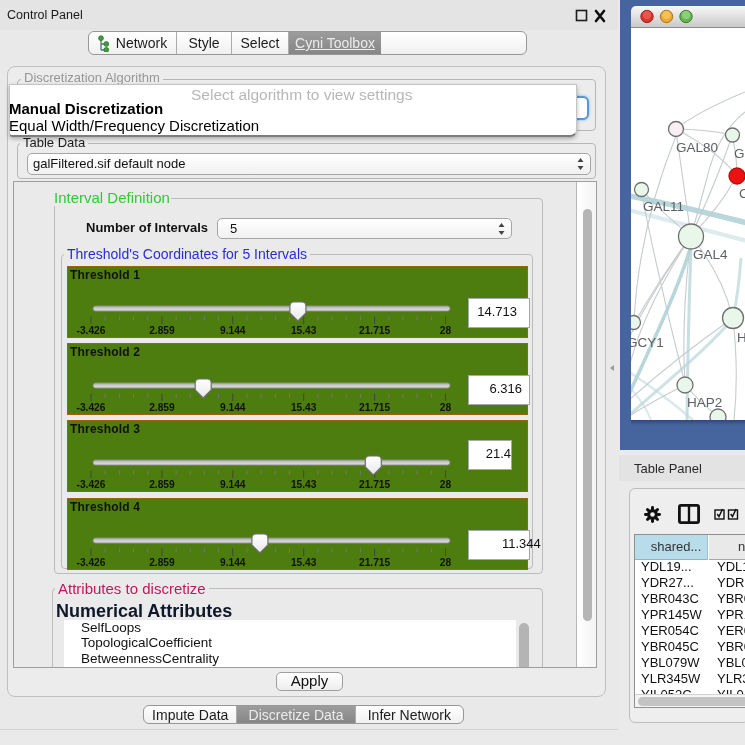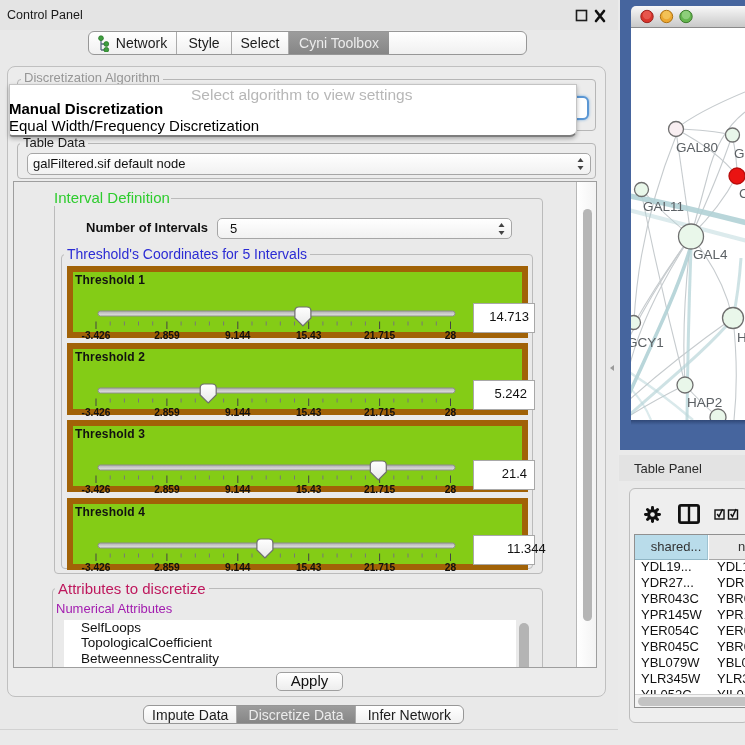--- a/index.html
+++ b/index.html
@@ -7,21 +7,21 @@
 .abs{position:absolute;}
 .seg{display:flex;border:1px solid #979797;border-radius:6px;background:linear-gradient(#ffffff,#f0f0f0);overflow:hidden;}
 .seg>div{display:flex;align-items:center;justify-content:center;border-right:1px solid #ababab;color:#1c1c1c;}
 .seg>div:last-child{border-right:none;}
 .seg>div.sel{background:linear-gradient(#9c9c9c,#868686);color:#ececec;}
 .group{position:absolute;border:1px solid #b6b6b6;border-radius:4px;}
 .glabel{position:absolute;font-size:12px;background:#ececec;padding:0 3px;white-space:nowrap;}
 .combo{position:absolute;background:linear-gradient(#ffffff,#f1f1f1);border:1px solid #a6a6a6;border-radius:5px;font-size:13px;color:#111;}
 .updn{position:absolute;right:6px;top:50%;transform:translateY(-50%);width:7px;height:12px;}
 .vbox{position:absolute;background:#fff;border:1px solid #a8a8a8;font-size:13px;color:#111;text-align:right;}
-.rowp{position:absolute;background:#84cc16;border:6px solid #a16207;}
+.rowp{position:absolute;background:#4d7c0f;border:1px solid #a16207;}
 .rowlab{position:absolute;left:2px;top:1px;font-size:12px;font-weight:700;color:#111;letter-spacing:0.2px;}
 </style></head>
 <body>
 <div id="root">
 
 <div class="abs" style="left:0;top:0;width:618px;height:730px;background:#e9e9e9;border-bottom:1px solid #d2d2d2;"></div>
 <div class="abs" style="left:0;top:0;width:618px;height:30px;background:#e4e4e4;"></div>
 <div class="abs" style="left:7px;top:8px;font-size:12.5px;color:#1a1a1a;">Control Panel</div>
 
 <svg class="abs" style="left:575px;top:9px;" width="32" height="14" viewBox="0 0 32 14">
@@ -33,21 +33,21 @@
   <div style="width:88px;">
     <svg width="12" height="17" viewBox="0 0 12 17" style="margin-right:6px;">
       <path d="M3 4 L3 15 M3 9 L8 9 M3 15 L8 15" stroke="#5a6b80" stroke-width="1.3" fill="none"></path>
       <circle cx="3" cy="3.2" r="2.4" fill="#3e9e3e" stroke="#2a7a2a" stroke-width="0.8"></circle>
       <circle cx="8.3" cy="9" r="2.4" fill="#3e9e3e" stroke="#2a7a2a" stroke-width="0.8"></circle>
       <circle cx="8.3" cy="14.8" r="2.4" fill="#3e9e3e" stroke="#2a7a2a" stroke-width="0.8"></circle>
     </svg>
     Network</div>
   <div style="width:55px;">Style</div>
   <div style="width:57px;">Select</div>
-  <div class="sel" style="width:100px;">Cyni Toolbox</div>
+  <div class="sel" style="width:92px;text-decoration:underline;">Cyni Toolbox</div>
 </div>
 
 <div class="abs" style="left:7px;top:66px;width:599px;height:631px;background:#ececec;border:1px solid #c0c0c0;border-radius:8px;"></div>
 
 <div class="group" style="left:17px;top:79px;width:579px;height:52px;"></div>
 <div class="glabel" style="left:21px;top:70px;color:#969696;font-size:13px;">Discretization Algorithm</div>
 <div class="abs" style="left:23px;top:96px;width:566px;height:24px;background:#fff;border:2px solid #5b97d4;border-radius:6px;box-shadow:0 0 3px #7aaede;"></div>
 
 <div class="group" style="left:17px;top:143px;width:579px;height:36px;"></div>
 <div class="glabel" style="left:20px;top:135px;color:#1a1a1a;font-size:13px;">Table Data</div>
@@ -124,21 +124,21 @@
           <path d="M363.3 19.5 V23.5" stroke="#777" stroke-width="1"></path>
           <path d="M377.5 19.5 V27" stroke="#444" stroke-width="1"></path>
       <text x="23.0" y="37" text-anchor="middle" font-size="10.2px" font-weight="700" fill="#111" font-family="Liberation Sans,sans-serif">-3.426</text>
           <text x="93.9" y="37" text-anchor="middle" font-size="10.2px" font-weight="700" fill="#111" font-family="Liberation Sans,sans-serif">2.859</text>
           <text x="164.8" y="37" text-anchor="middle" font-size="10.2px" font-weight="700" fill="#111" font-family="Liberation Sans,sans-serif">9.144</text>
           <text x="235.7" y="37" text-anchor="middle" font-size="10.2px" font-weight="700" fill="#111" font-family="Liberation Sans,sans-serif">15.43</text>
           <text x="306.6" y="37" text-anchor="middle" font-size="10.2px" font-weight="700" fill="#111" font-family="Liberation Sans,sans-serif">21.715</text>
           <text x="377.5" y="37" text-anchor="middle" font-size="10.2px" font-weight="700" fill="#111" font-family="Liberation Sans,sans-serif">28</text>
       <path d="M221.9 16 L221.9 9 Q221.9 5 225.9 5 L233.9 5 Q237.9 5 237.9 9 L237.9 16 L229.9 24 Z" fill="url(#thg)" stroke="#6e6e6e" stroke-width="1.2"></path>
     </svg>
-    <div class="vbox" style="left:400px;top:31px;width:62px;height:30px;line-height:26px;padding-right:5px;">14.713</div>
+    <div class="vbox" style="left:400px;top:31px;width:62px;height:30px;line-height:26px;padding-right:12px;">14.713</div>
   </div>
   <div class="rowp" style="left:53px;top:161px;width:461px;height:72px;">
     <div class="rowlab">Threshold 2</div>
     <svg style="position:absolute;left:0;top:30px;" width="461" height="42" viewBox="0 0 461 42">
       <defs>
             <linearGradient id="thg" x1="0" y1="0" x2="0" y2="1">
               <stop offset="0" stop-color="#ffffff"></stop>
               <stop offset="1" stop-color="#e8e8e8"></stop>
             </linearGradient>
           </defs>
@@ -176,21 +176,21 @@
           <path d="M363.3 19.5 V23.5" stroke="#777" stroke-width="1"></path>
           <path d="M377.5 19.5 V27" stroke="#444" stroke-width="1"></path>
       <text x="23.0" y="37" text-anchor="middle" font-size="10.2px" font-weight="700" fill="#111" font-family="Liberation Sans,sans-serif">-3.426</text>
           <text x="93.9" y="37" text-anchor="middle" font-size="10.2px" font-weight="700" fill="#111" font-family="Liberation Sans,sans-serif">2.859</text>
           <text x="164.8" y="37" text-anchor="middle" font-size="10.2px" font-weight="700" fill="#111" font-family="Liberation Sans,sans-serif">9.144</text>
           <text x="235.7" y="37" text-anchor="middle" font-size="10.2px" font-weight="700" fill="#111" font-family="Liberation Sans,sans-serif">15.43</text>
           <text x="306.6" y="37" text-anchor="middle" font-size="10.2px" font-weight="700" fill="#111" font-family="Liberation Sans,sans-serif">21.715</text>
           <text x="377.5" y="37" text-anchor="middle" font-size="10.2px" font-weight="700" fill="#111" font-family="Liberation Sans,sans-serif">28</text>
       <path d="M127.2 16 L127.2 9 Q127.2 5 131.2 5 L139.2 5 Q143.2 5 143.2 9 L143.2 16 L135.2 24 Z" fill="url(#thg)" stroke="#6e6e6e" stroke-width="1.2"></path>
     </svg>
-    <div class="vbox" style="left:400px;top:31px;width:62px;height:30px;line-height:26px;padding-right:7px;">5.242</div>
+    <div class="vbox" style="left:400px;top:31px;width:62px;height:30px;line-height:26px;padding-right:7px;">6.316</div>
   </div>
   <div class="rowp" style="left:53px;top:238px;width:461px;height:72px;">
     <div class="rowlab">Threshold 3</div>
     <svg style="position:absolute;left:0;top:30px;" width="461" height="42" viewBox="0 0 461 42">
       <defs>
             <linearGradient id="thg" x1="0" y1="0" x2="0" y2="1">
               <stop offset="0" stop-color="#ffffff"></stop>
               <stop offset="1" stop-color="#e8e8e8"></stop>
             </linearGradient>
           </defs>
@@ -228,21 +228,21 @@
           <path d="M363.3 19.5 V23.5" stroke="#777" stroke-width="1"></path>
           <path d="M377.5 19.5 V27" stroke="#444" stroke-width="1"></path>
       <text x="23.0" y="37" text-anchor="middle" font-size="10.2px" font-weight="700" fill="#111" font-family="Liberation Sans,sans-serif">-3.426</text>
           <text x="93.9" y="37" text-anchor="middle" font-size="10.2px" font-weight="700" fill="#111" font-family="Liberation Sans,sans-serif">2.859</text>
           <text x="164.8" y="37" text-anchor="middle" font-size="10.2px" font-weight="700" fill="#111" font-family="Liberation Sans,sans-serif">9.144</text>
           <text x="235.7" y="37" text-anchor="middle" font-size="10.2px" font-weight="700" fill="#111" font-family="Liberation Sans,sans-serif">15.43</text>
           <text x="306.6" y="37" text-anchor="middle" font-size="10.2px" font-weight="700" fill="#111" font-family="Liberation Sans,sans-serif">21.715</text>
           <text x="377.5" y="37" text-anchor="middle" font-size="10.2px" font-weight="700" fill="#111" font-family="Liberation Sans,sans-serif">28</text>
       <path d="M297.3 16 L297.3 9 Q297.3 5 301.3 5 L309.3 5 Q313.3 5 313.3 9 L313.3 16 L305.3 24 Z" fill="url(#thg)" stroke="#6e6e6e" stroke-width="1.2"></path>
     </svg>
-    <div class="vbox" style="left:400px;top:34px;width:62px;height:30px;line-height:26px;padding-right:7px;">21.4</div>
+    <div class="vbox" style="left:400px;top:19px;width:44px;height:30px;line-height:26px;">21.4</div>
   </div>
   <div class="rowp" style="left:53px;top:316px;width:461px;height:72px;">
     <div class="rowlab">Threshold 4</div>
     <svg style="position:absolute;left:0;top:30px;" width="461" height="42" viewBox="0 0 461 42">
       <defs>
             <linearGradient id="thg" x1="0" y1="0" x2="0" y2="1">
               <stop offset="0" stop-color="#ffffff"></stop>
               <stop offset="1" stop-color="#e8e8e8"></stop>
             </linearGradient>
           </defs>
@@ -285,21 +285,21 @@
           <text x="235.7" y="37" text-anchor="middle" font-size="10.2px" font-weight="700" fill="#111" font-family="Liberation Sans,sans-serif">15.43</text>
           <text x="306.6" y="37" text-anchor="middle" font-size="10.2px" font-weight="700" fill="#111" font-family="Liberation Sans,sans-serif">21.715</text>
           <text x="377.5" y="37" text-anchor="middle" font-size="10.2px" font-weight="700" fill="#111" font-family="Liberation Sans,sans-serif">28</text>
       <path d="M183.9 16 L183.9 9 Q183.9 5 187.9 5 L195.9 5 Q199.9 5 199.9 9 L199.9 16 L191.9 24 Z" fill="url(#thg)" stroke="#6e6e6e" stroke-width="1.2"></path>
     </svg>
     <div class="vbox" style="left:400px;top:31px;width:62px;height:30px;line-height:26px;padding-right:7px;padding-left:33px;">11.344</div>
   </div>
 
   <div class="group" style="left:38px;top:406px;width:491px;height:150px;border-color:#bbb;"></div>
   <div class="glabel" style="left:41px;top:398px;color:#be185d;background:#eaeaea;font-size:15px;">Attributes to discretize</div>
-  <div class="abs" style="left:42px;top:419px;font-size:13px;font-weight:400;color:#a21caf;">Numerical Attributes</div>
+  <div class="abs" style="left:42px;top:419px;font-size:18px;font-weight:700;color:#0f172a;">Numerical Attributes</div>
   <div class="abs" style="left:50px;top:438px;width:452px;height:80px;background:#fff;"></div>
   <div class="abs" style="left:67px;top:437.5px;font-size:13.5px;line-height:15.8px;color:#111;white-space:pre;">SelfLoops
 TopologicalCoefficient
 BetweennessCentrality</div>
   <div class="abs" style="left:505px;top:441px;width:10px;height:60px;background:#b4b4b4;border-radius:5px;"></div>
 </div>
 
 <div class="abs" style="left:276px;top:672px;width:67px;height:19px;background:linear-gradient(#ffffff,#ededed);border:1px solid #9f9f9f;border-radius:5px;font-size:15px;color:#111;text-align:center;line-height:16.5px;">Apply</div>
 
 <div class="seg abs" style="left:143px;top:705px;width:321px;height:19px;font-size:14px;">

